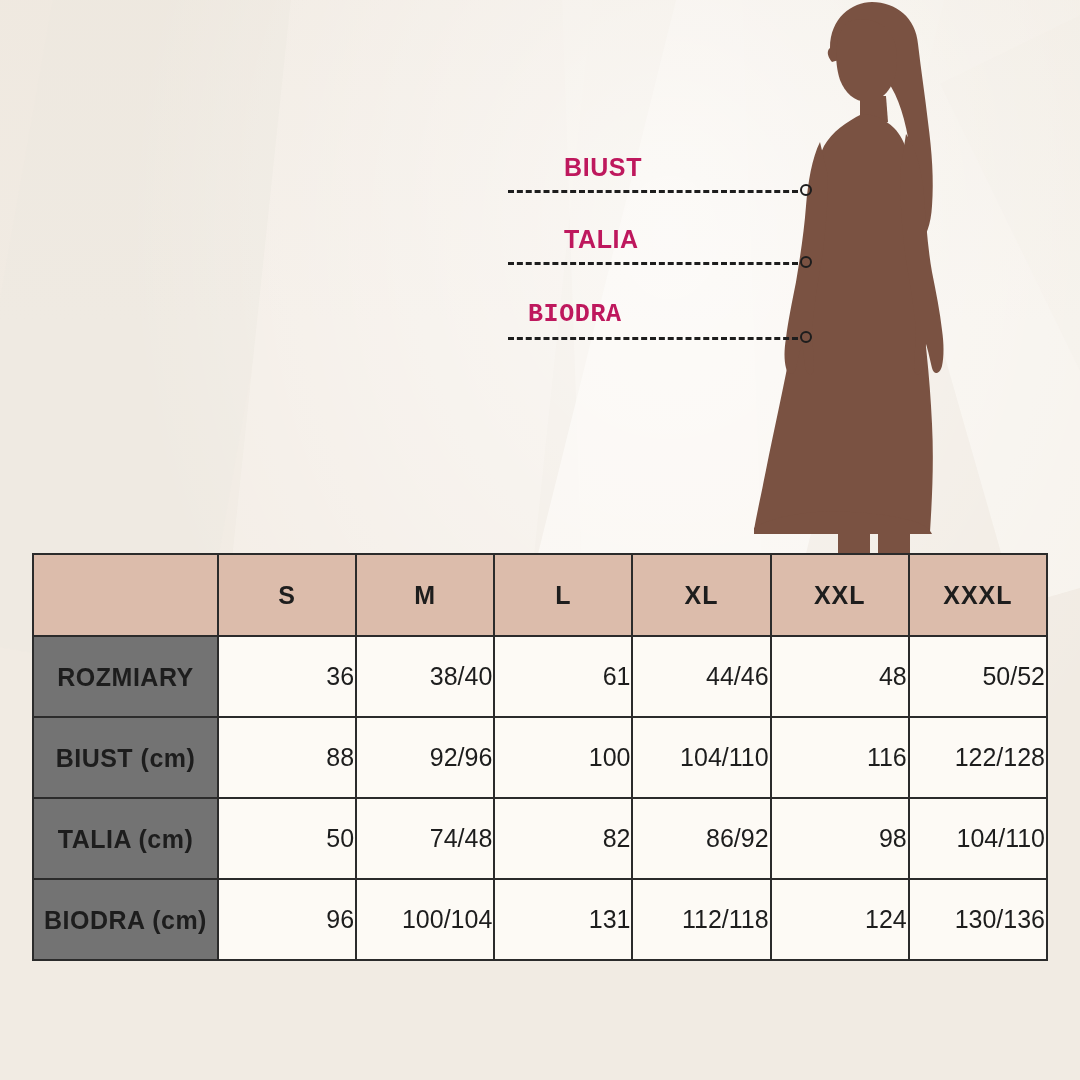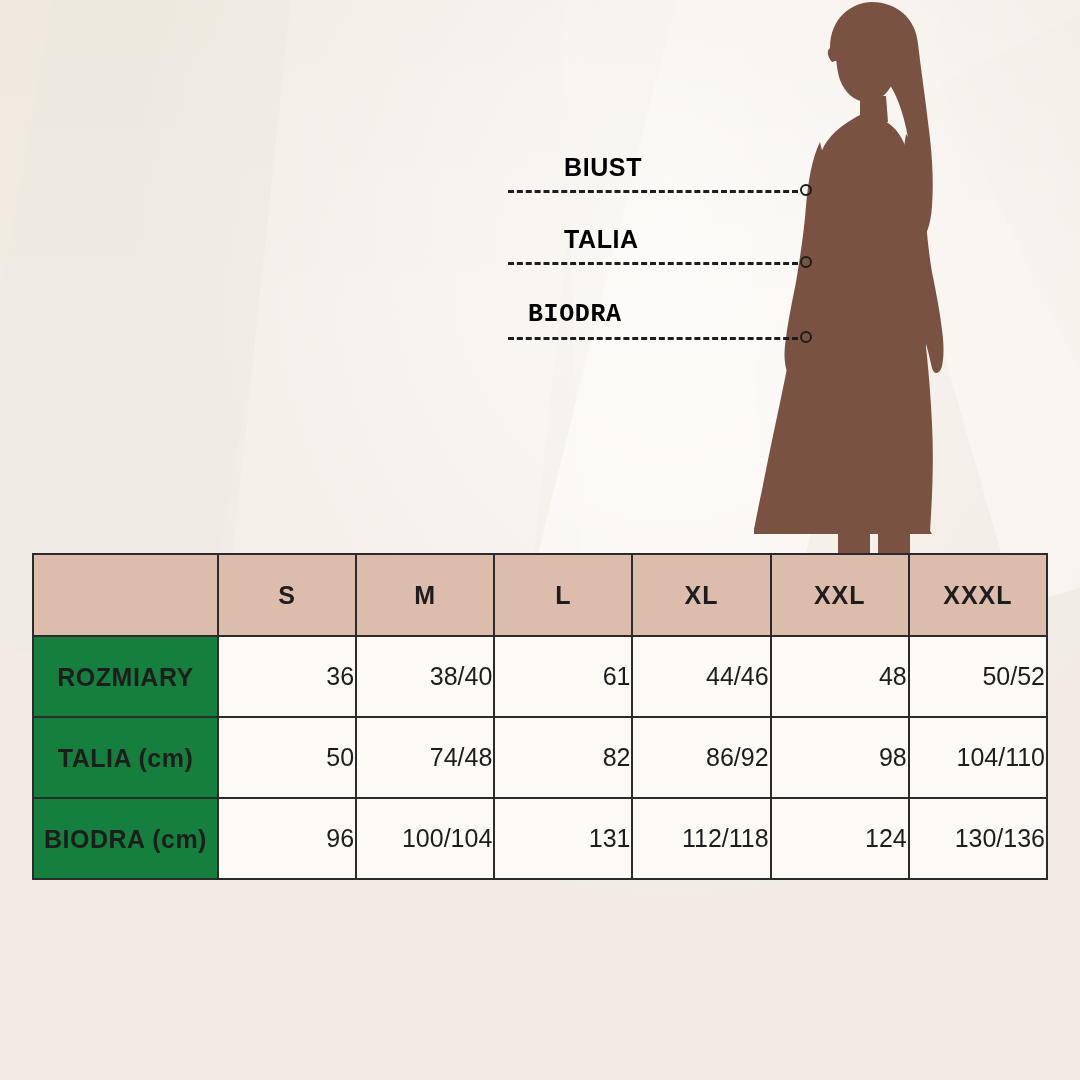--- a/index.html
+++ b/index.html
@@ -86,21 +86,21 @@
   .measure {
     position: absolute;
     height: 0;
   }
   .measure .m-label {
     position: absolute;
     bottom: 8px;
     font-weight: bold;
     font-size: 25px;
     letter-spacing: .6px;
-    color: #000000;
+    color: #be185d;
     white-space: nowrap;
   }
   .measure .m-line {
     position: absolute;
     left: 0;
     top: 0;
     height: 0;
     border-top: 3px dashed #1d1d1d;
   }
   .measure .m-dot {
@@ -153,21 +153,21 @@
     background: #dcbcab;
     height: 78px;
     font-size: 25px;
     font-weight: bold;
     letter-spacing: 1px;
   }
   table.size-table thead th.corner {
     background: #dcbcab;
   }
   table.size-table tbody th {
-    background: #15803d;
+    background: #737373;
     font-size: 25px;
     font-weight: bold;
     letter-spacing: .5px;
     line-height: 1.12;
     padding: 8px 4px;
   }
   table.size-table tbody td {
     font-size: 25px;
     font-weight: normal;
     height: 77px;
@@ -296,20 +296,29 @@
         <tr>
           <th>ROZMIARY</th>
           <td>36</td>
           <td>38/40</td>
           <td>61</td>
           <td>44/46</td>
           <td>48</td>
           <td>50/52</td>
         </tr>
         <tr>
+          <th>BIUST (cm)</th>
+          <td>88</td>
+          <td>92/96</td>
+          <td>100</td>
+          <td>104/110</td>
+          <td>116</td>
+          <td>122/128</td>
+        </tr>
+        <tr>
           <th>TALIA (cm)</th>
           <td>50</td>
           <td>74/48</td>
           <td>82</td>
           <td>86/92</td>
           <td>98</td>
           <td>104/110</td>
         </tr>
         <tr>
           <th>BIODRA (cm)</th>

